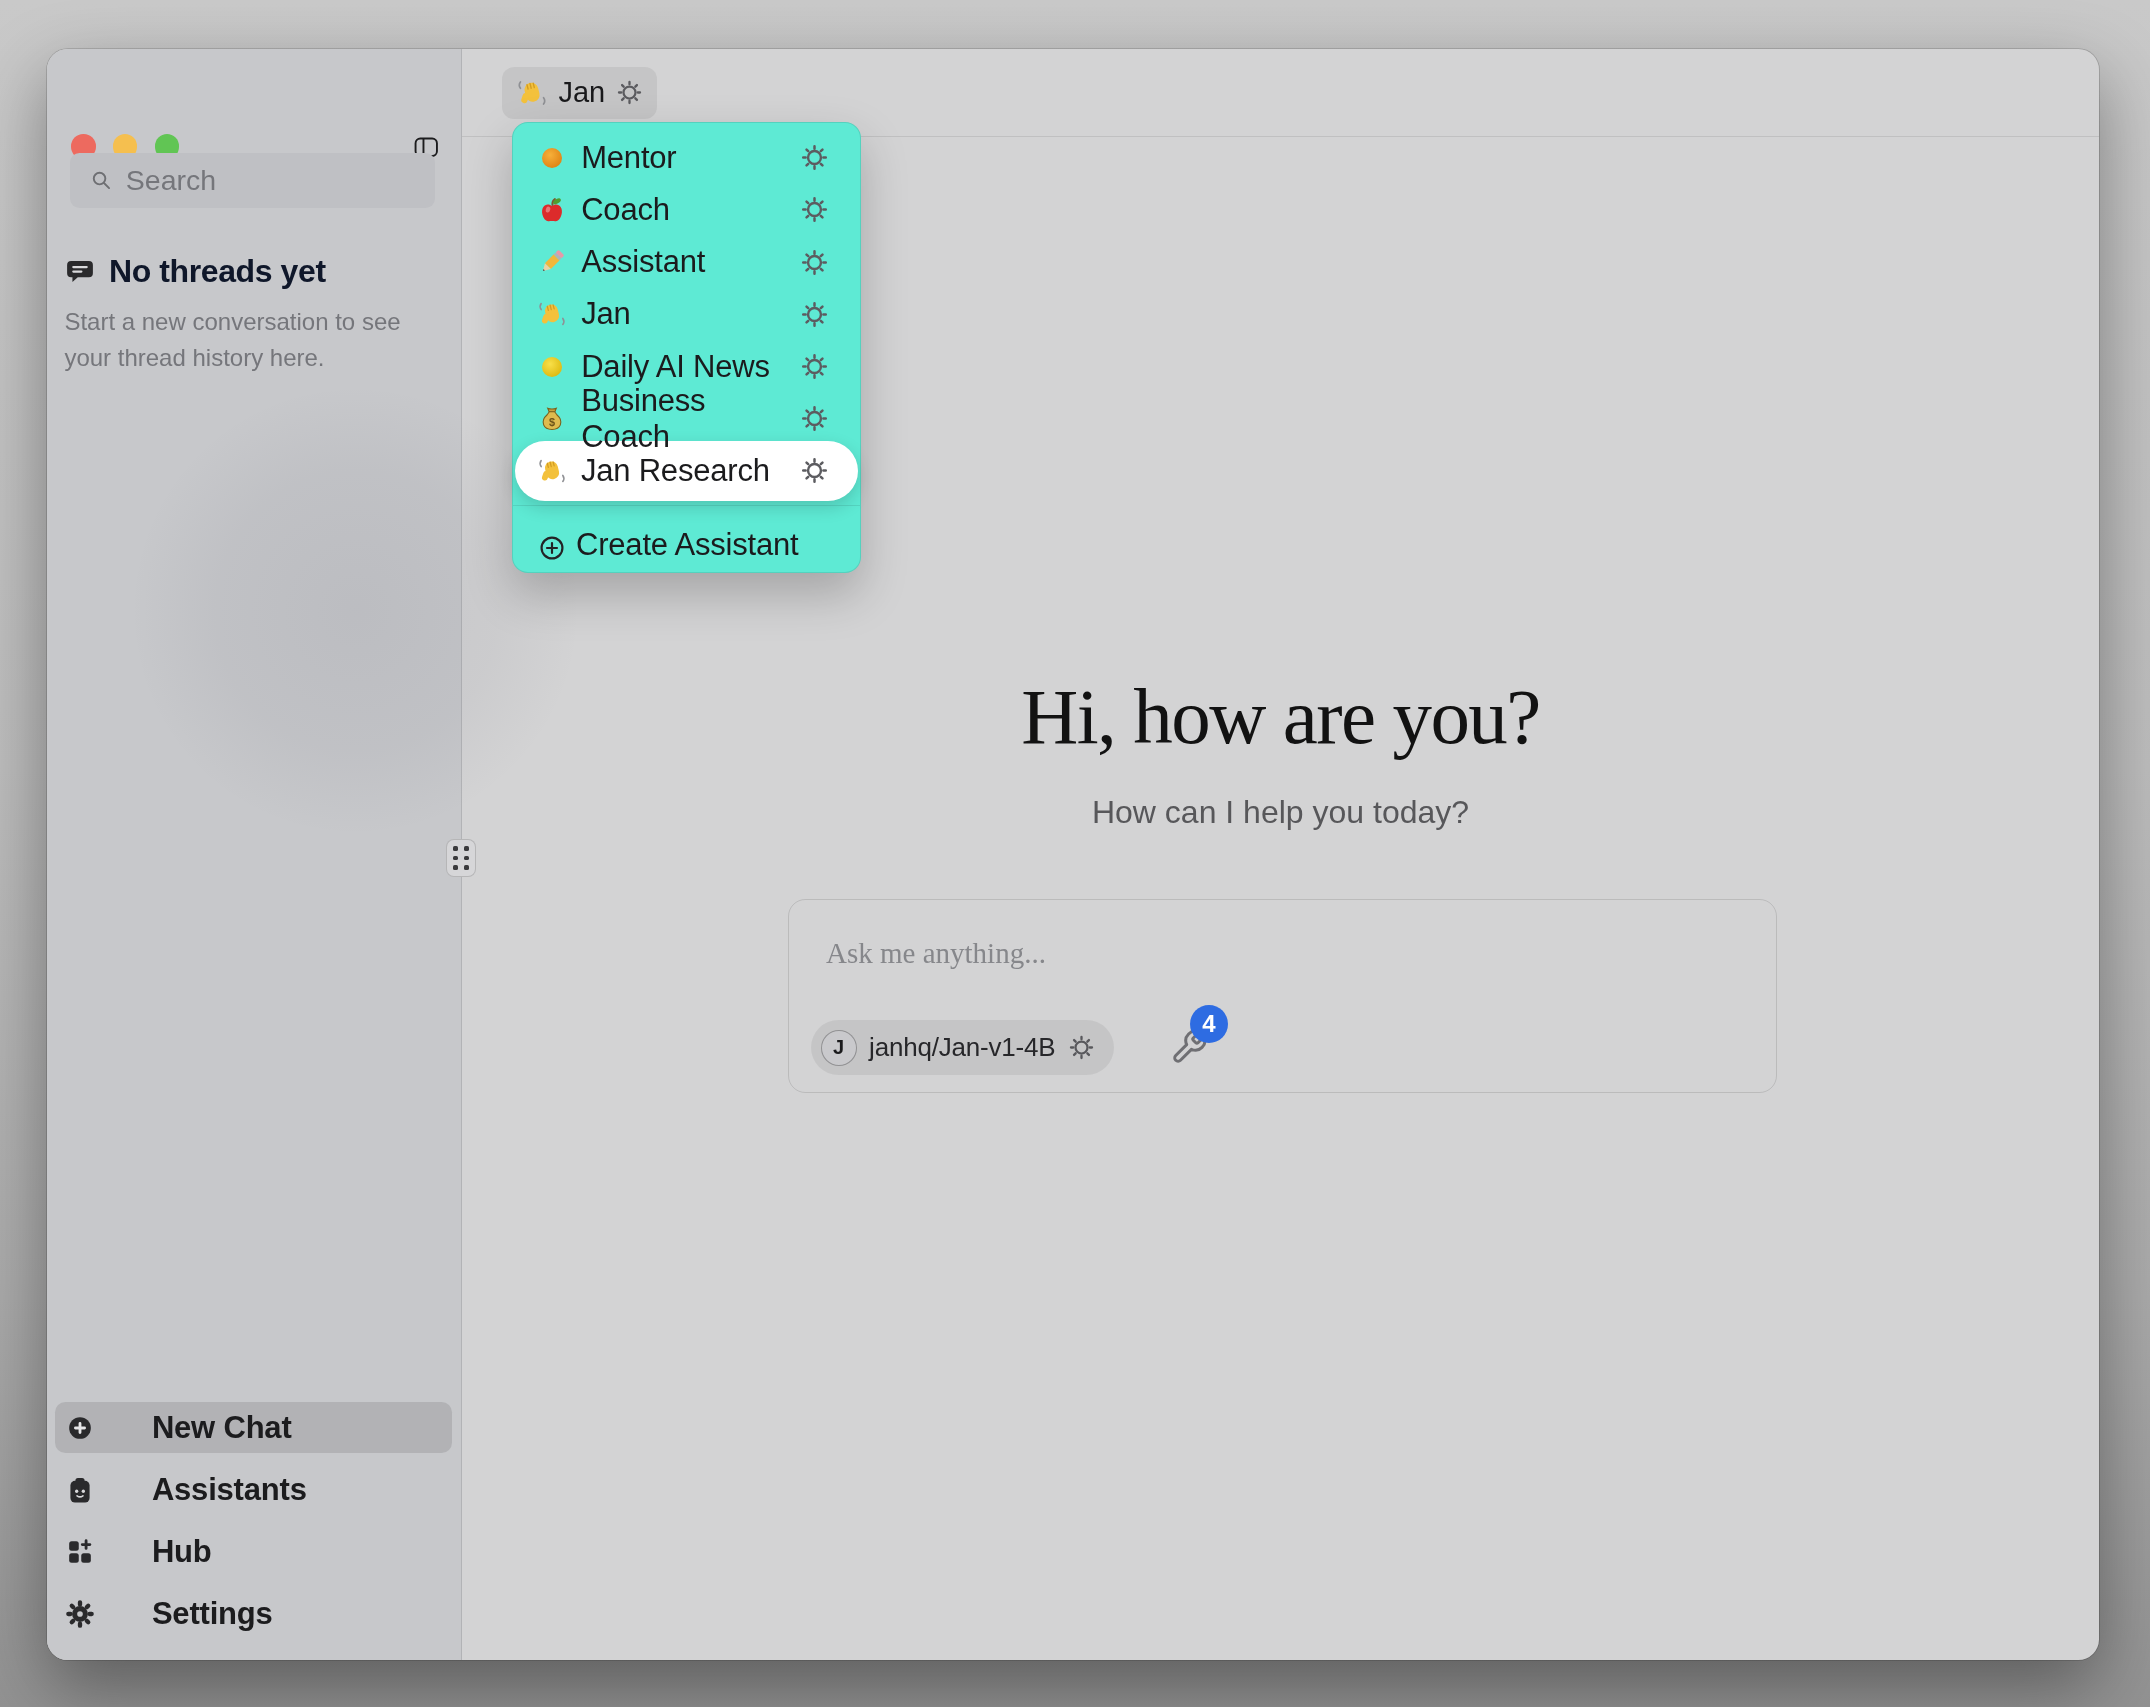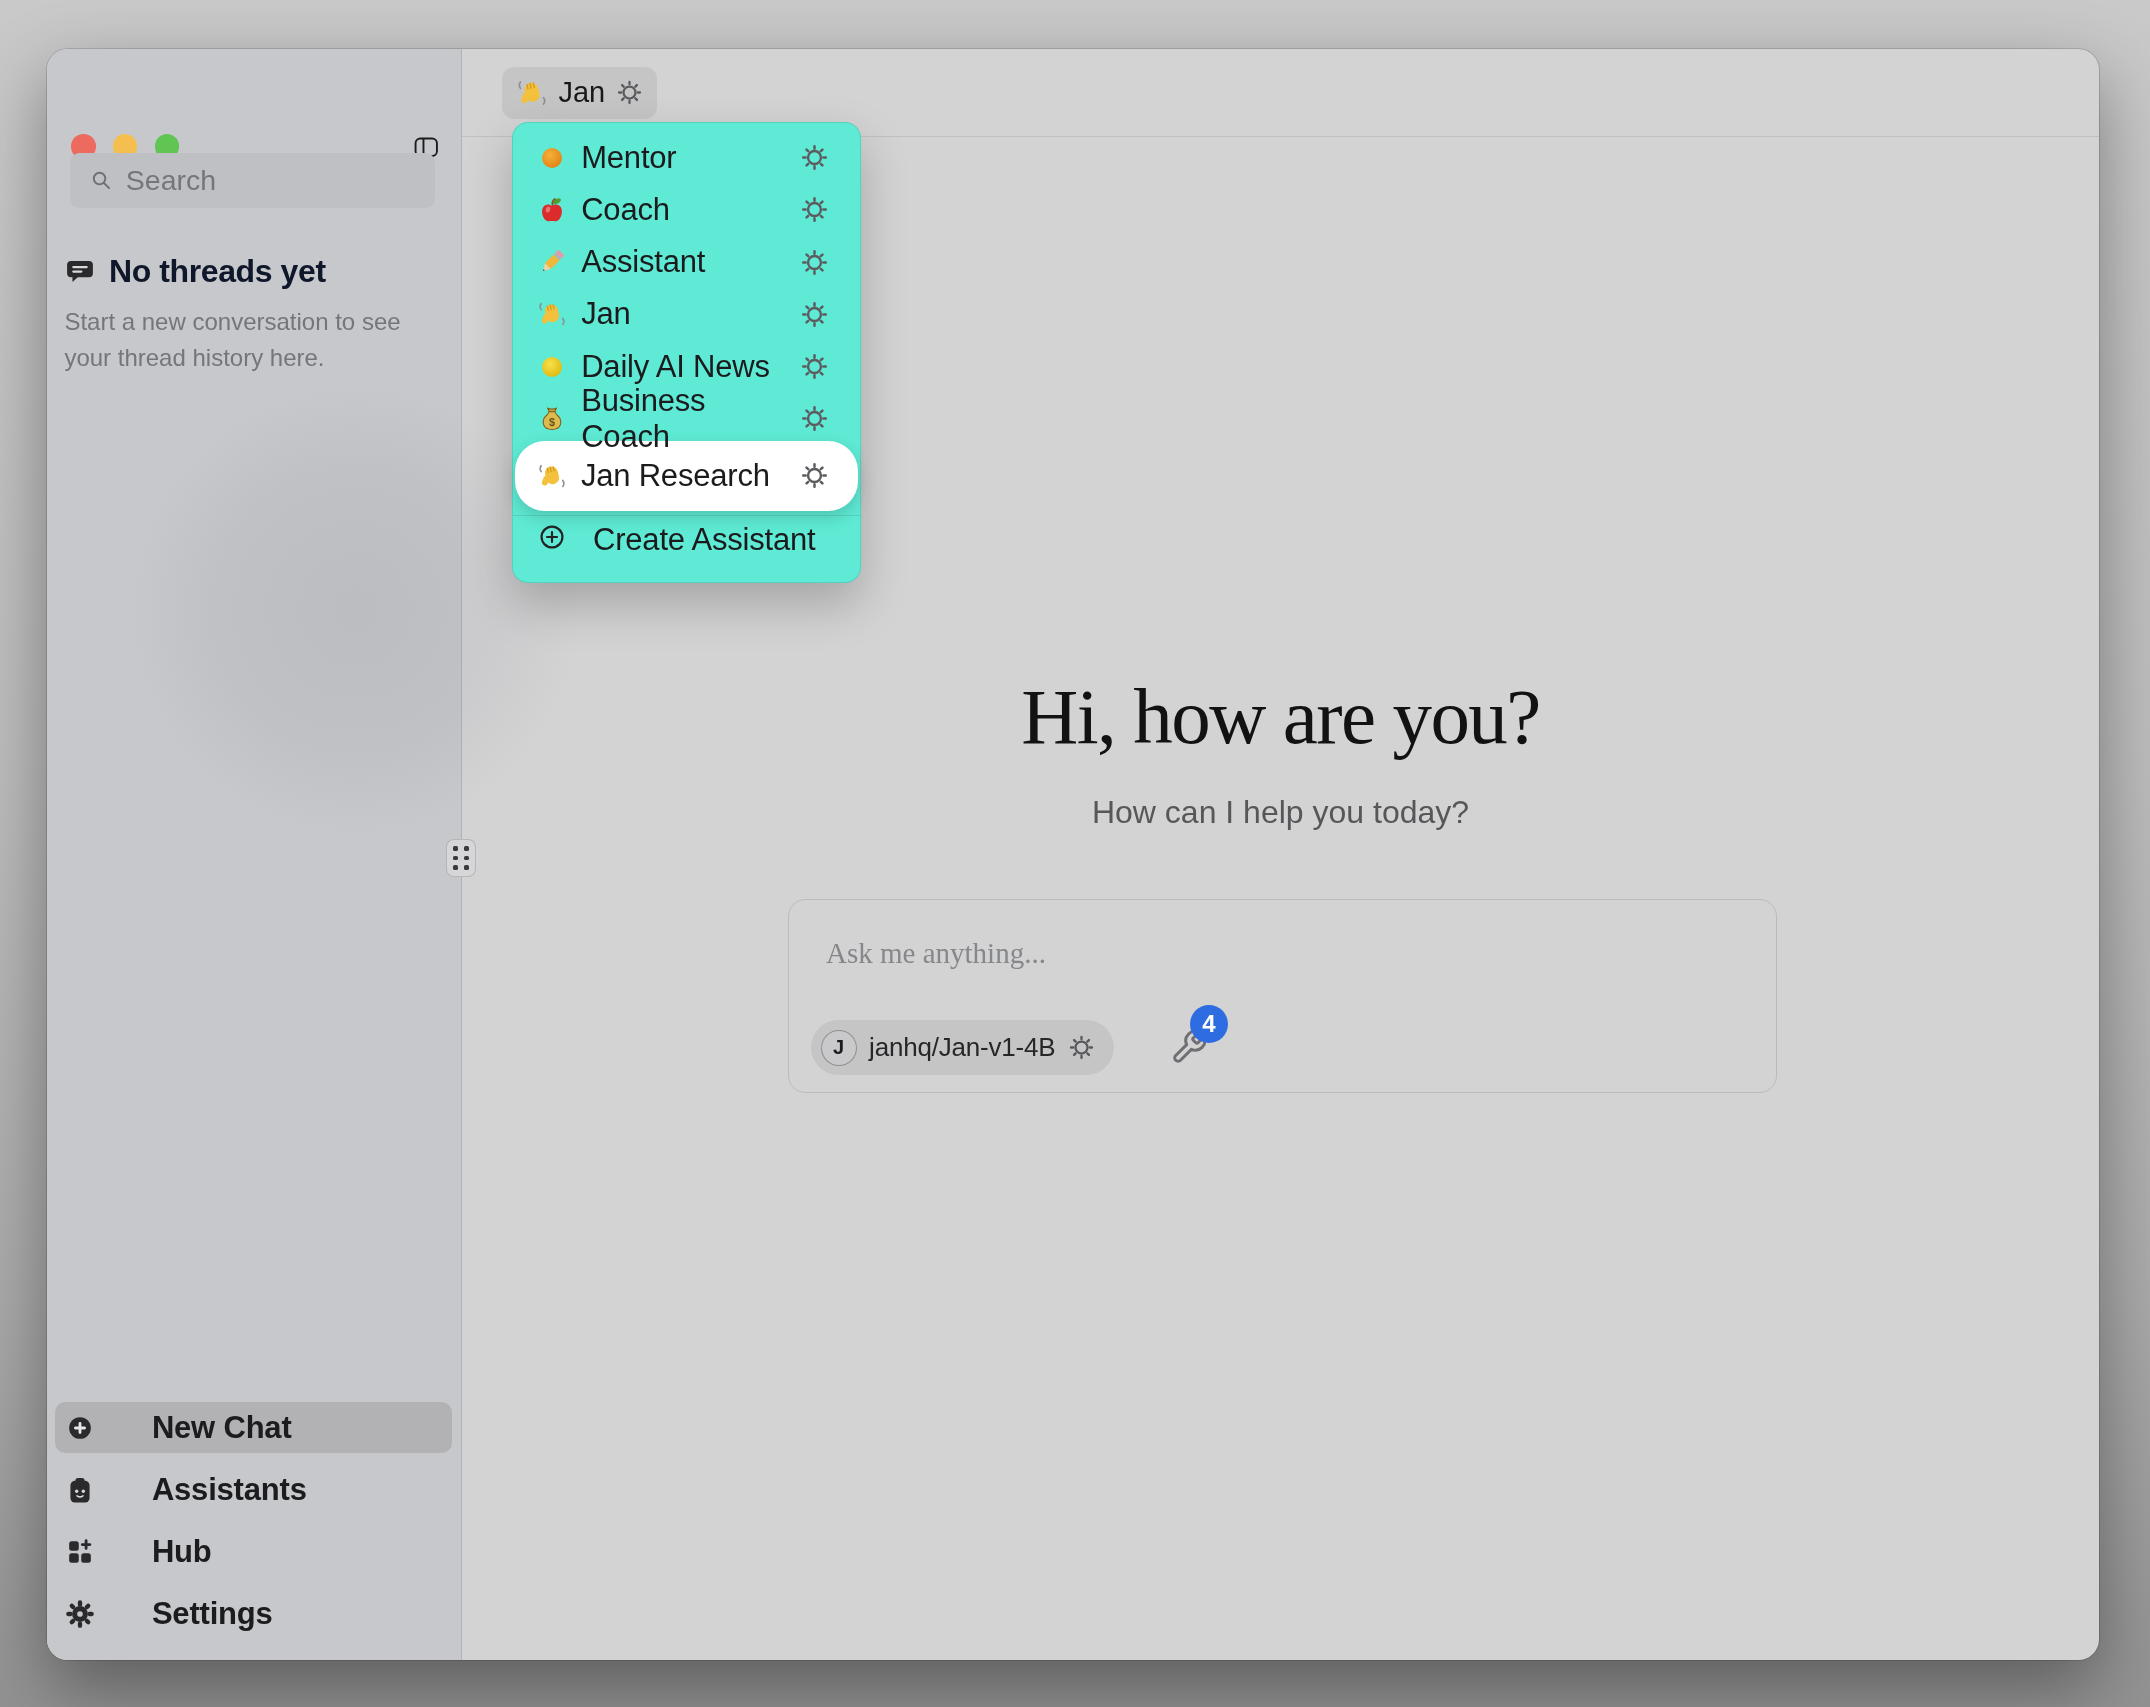--- a/index.html
+++ b/index.html
@@ -81,27 +81,27 @@
   .mi{
     height:49px;margin:0 8px 3.2px;border-radius:9.5px;
     display:flex;align-items:center;gap:14.2px;padding:0 23px 0 16px;box-sizing:border-box;
   }
   .mi-ic{width:30px;height:30px;flex:none;display:flex;}
   .mi-ic svg{width:30px;height:30px;}
   .mi-label{font-size:31px;color:#1b1b1d;flex:1;letter-spacing:-0.2px;}
   .mi-gear{background:none;border:none;padding:0;width:29px;height:29px;color:#5c5c60;flex:none;display:flex;}
   .mi-gear svg{width:29px;height:29px;}
   .mi.active{
-    height:70px;margin:-5.5px 2.4px -2.4px;border-radius:30px;background:#ffffff;
+    height:60px;margin:-5.5px 2.4px -2.4px;border-radius:30px;background:#ffffff;
     box-shadow:0 6.3px 17.4px rgba(0,0,0,.16);padding:0 28.5px 0 21.3px;
   }
   .menu-sep{height:0.8px;background:rgba(0,0,0,.09);margin-top:6.3px;}
   .create{
     height:51px;margin:6.3px 8px 0;border-radius:9.5px;background:none;border:none;
-    display:flex;align-items:flex-start;gap:26px;padding:0 16px;box-sizing:border-box;width:calc(100% - 16px);
+    display:flex;align-items:flex-end;gap:9px;padding:0 16px;box-sizing:border-box;width:calc(100% - 16px);
   }
   .create svg{width:30px;height:30px;flex:none;}
   .create-label{font-size:31px;color:#1b1b1d;letter-spacing:-0.2px;font-family:"Liberation Sans",sans-serif;}
 
   
   .greet-title{
     position:absolute;left:0;width:100%;top:623px;text-align:center;
     font-family:"Liberation Serif",serif;font-size:79px;font-weight:400;
     color:#121212;letter-spacing:-1.6px;
   }

